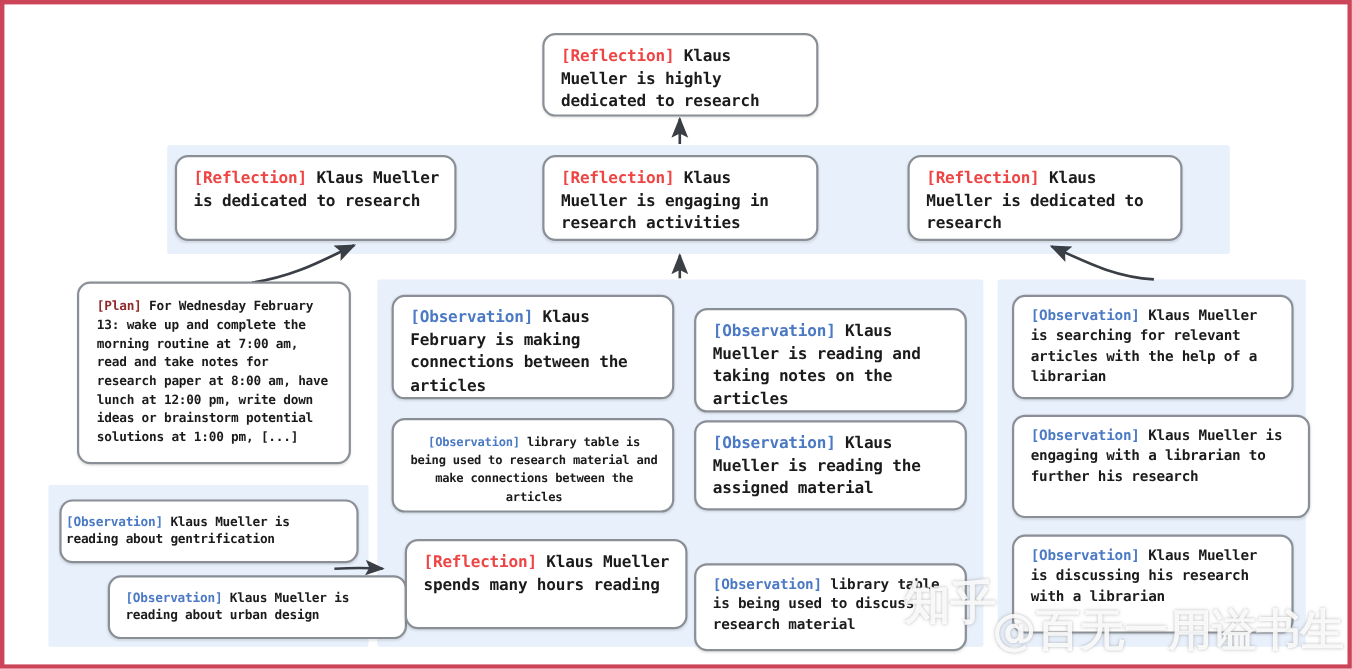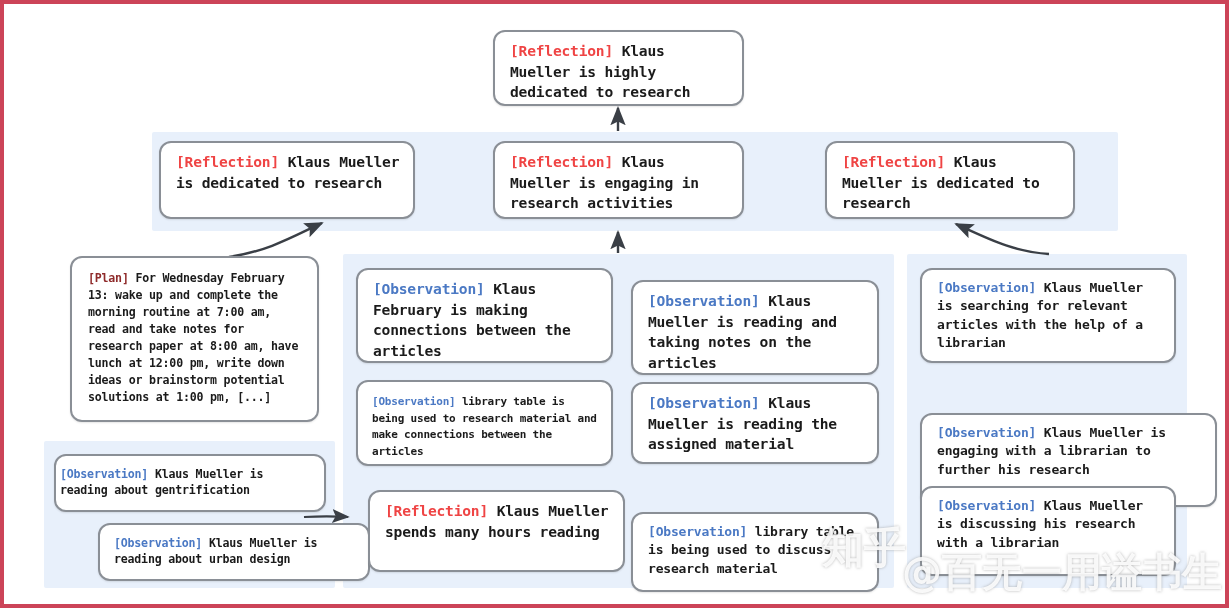--- a/index.html
+++ b/index.html
@@ -120,21 +120,21 @@
   </div>
 
   <div class="node fs12" style="left:50px; top:519px; width:272px; height:58px; padding:10px 12px 16px 14px;margin-left:44px;">
     <span class="tag tag-observation">[Observation]</span><span> Klaus Mueller is reading about urban design</span>
   </div>
 
   <div class="node fs15" style="left:352px; top:264px; width:257px; height:95px;">
     <span class="tag tag-observation">[Observation]</span><span> Klaus February is making connections between the articles</span>
   </div>
 
-  <div class="node fs11" style="left:352px; top:376px; width:257px; height:86px; padding:12px 12px 12px 14px; line-height:1.5;">
+  <div class="node fs11" style="left:352px; top:376px; width:257px; height:86px; padding:12px 12px 12px 14px; line-height:1.5;text-align:center;">
     <span class="tag tag-observation">[Observation]</span><span> library table is being used to research material and make connections between the articles</span>
   </div>
 
   <div class="node fs15" style="left:364px; top:486px; width:257px; height:82px;">
     <span class="tag tag-reflection">[Reflection]</span><span> Klaus Mueller spends many hours reading</span>
   </div>
 
   <div class="node fs15" style="left:627px; top:264px; width:248px; height:95px;margin-top:12px;">
     <span class="tag tag-observation">[Observation]</span><span> Klaus Mueller is reading and taking notes on the articles</span>
   </div>
@@ -144,21 +144,21 @@
   </div>
 
   <div class="node fs13" style="left:627px; top:488px; width:248px; height:80px;margin-top:20px;">
     <span class="tag tag-observation">[Observation]</span><span> library table is being used to discuss research material</span>
   </div>
 
   <div class="node fs13" style="left:916px; top:264px; width:256px; height:95px;">
     <span class="tag tag-observation">[Observation]</span><span> Klaus Mueller is searching for relevant articles with the help of a librarian</span>
   </div>
 
-  <div class="node fs13" style="left:916px; top:373px; width:297px; height:94px;margin-top:36px;">
+  <div class="node fs13" style="left:916px; top:373px; width:271px; height:94px;">
     <span class="tag tag-observation">[Observation]</span><span> Klaus Mueller is engaging with a librarian to further his research</span>
   </div>
 
   <div class="node fs13" style="left:916px; top:482px; width:256px; height:90px;">
     <span class="tag tag-observation">[Observation]</span><span> Klaus Mueller is discussing his research with a librarian</span>
   </div>
 
   <div class="wm" style="left:818px; top:516px; font-size:42px; font-weight:bold;">知乎</div>
   <div class="wm" style="left:898px; top:541px; font-size:40px; font-weight:bold;">@百无一用谥书生</div>
 

